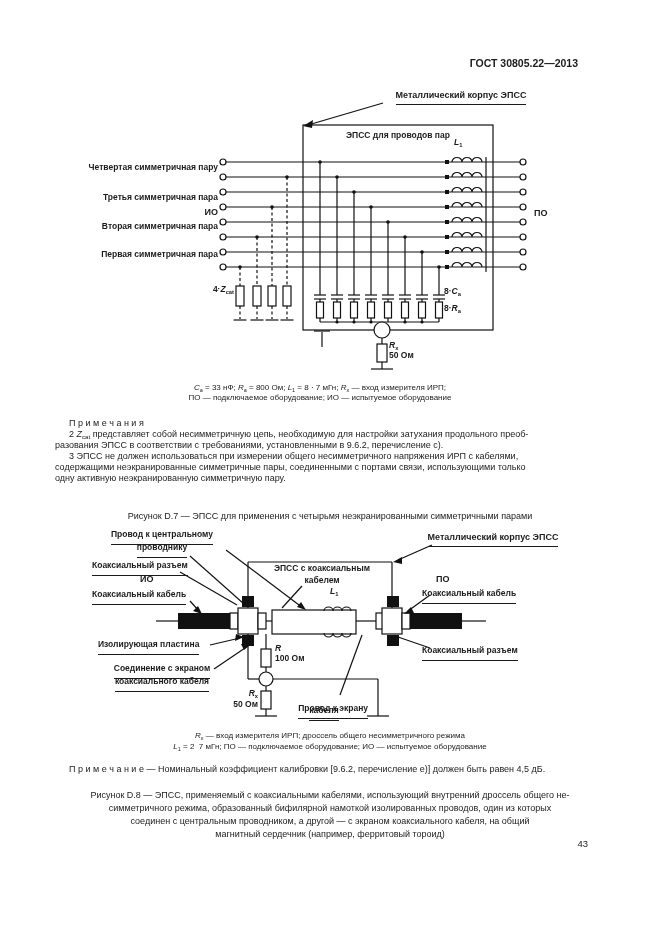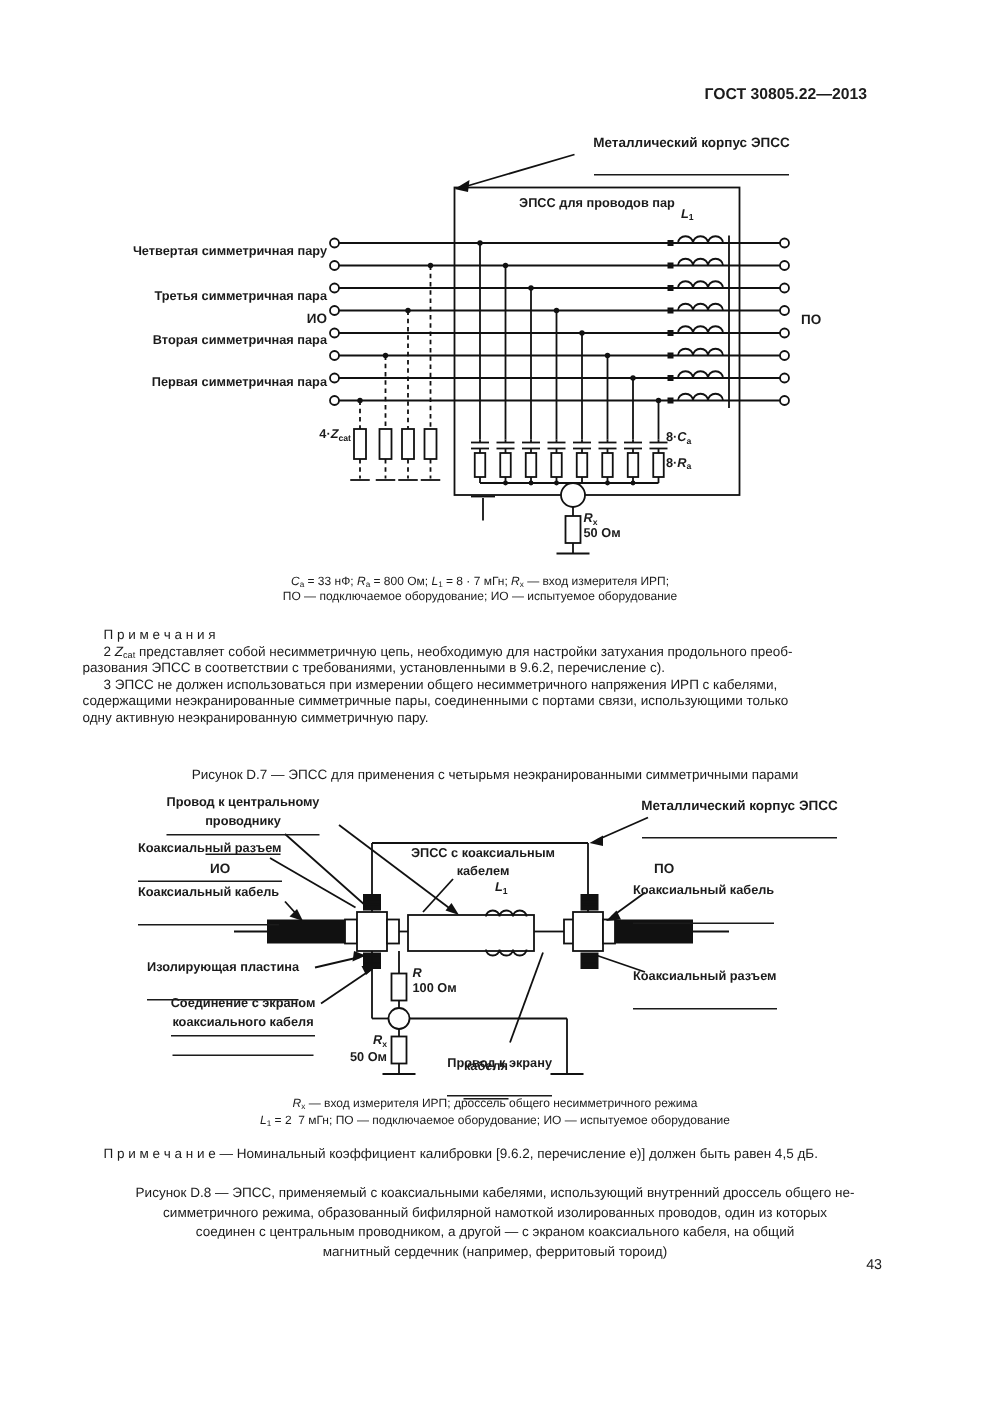--- a/index.html
+++ b/index.html
@@ -7,21 +7,21 @@
     width:661px;height:935px;background:#ffffff;position:relative;
     font-family:"Liberation Sans", sans-serif;color:#1b1b1b;
     -webkit-font-smoothing:antialiased;
   }
   .abs{position:absolute;}
   .header{font-weight:bold;font-size:10.5px;text-align:right;}
   .diagram{position:absolute;}
   .diagram svg{position:absolute;left:0;top:0;}
   .dlabel{position:absolute;font-size:8.5px;line-height:1.12;white-space:nowrap;font-family:"Liberation Sans",sans-serif;}
   .dlabel span{display:inline-block;}
-  .dlabel.u span{border-bottom:1px solid #1b1b1b;padding-bottom:16px;}
+  .dlabel.u span{border-bottom:1px solid #1b1b1b;padding-bottom:4px;}
   sub{font-size:68%;vertical-align:-0.3em;line-height:0;}
   i{font-style:italic;}
   .subcap{font-size:8px;text-align:center;}
   .notes{font-size:9px;line-height:11px;text-align:left;}
   .notes p{margin:0;text-indent:14px;white-space:pre-line;}
   .figcap{font-size:9px;text-align:center;white-space:pre-line;line-height:13px;}
   .pagenum{font-size:9.5px;text-align:right;}
   svg line,svg path,svg rect,svg circle,svg polyline{stroke:#111;fill:none;stroke-width:1.2;}
   svg .fill{fill:#111;stroke:none;}
   svg .wh{fill:#fff;}

